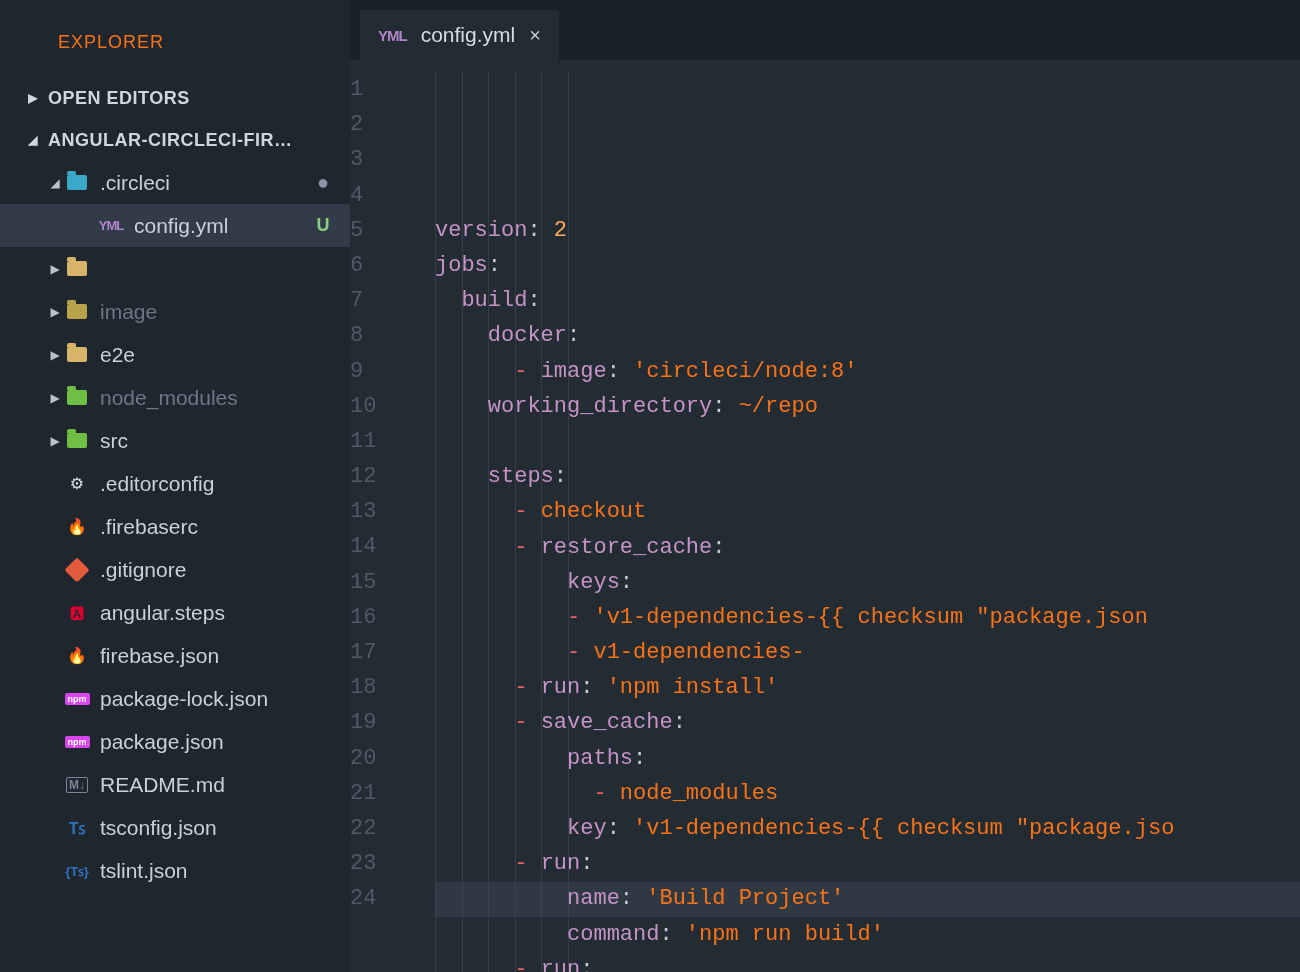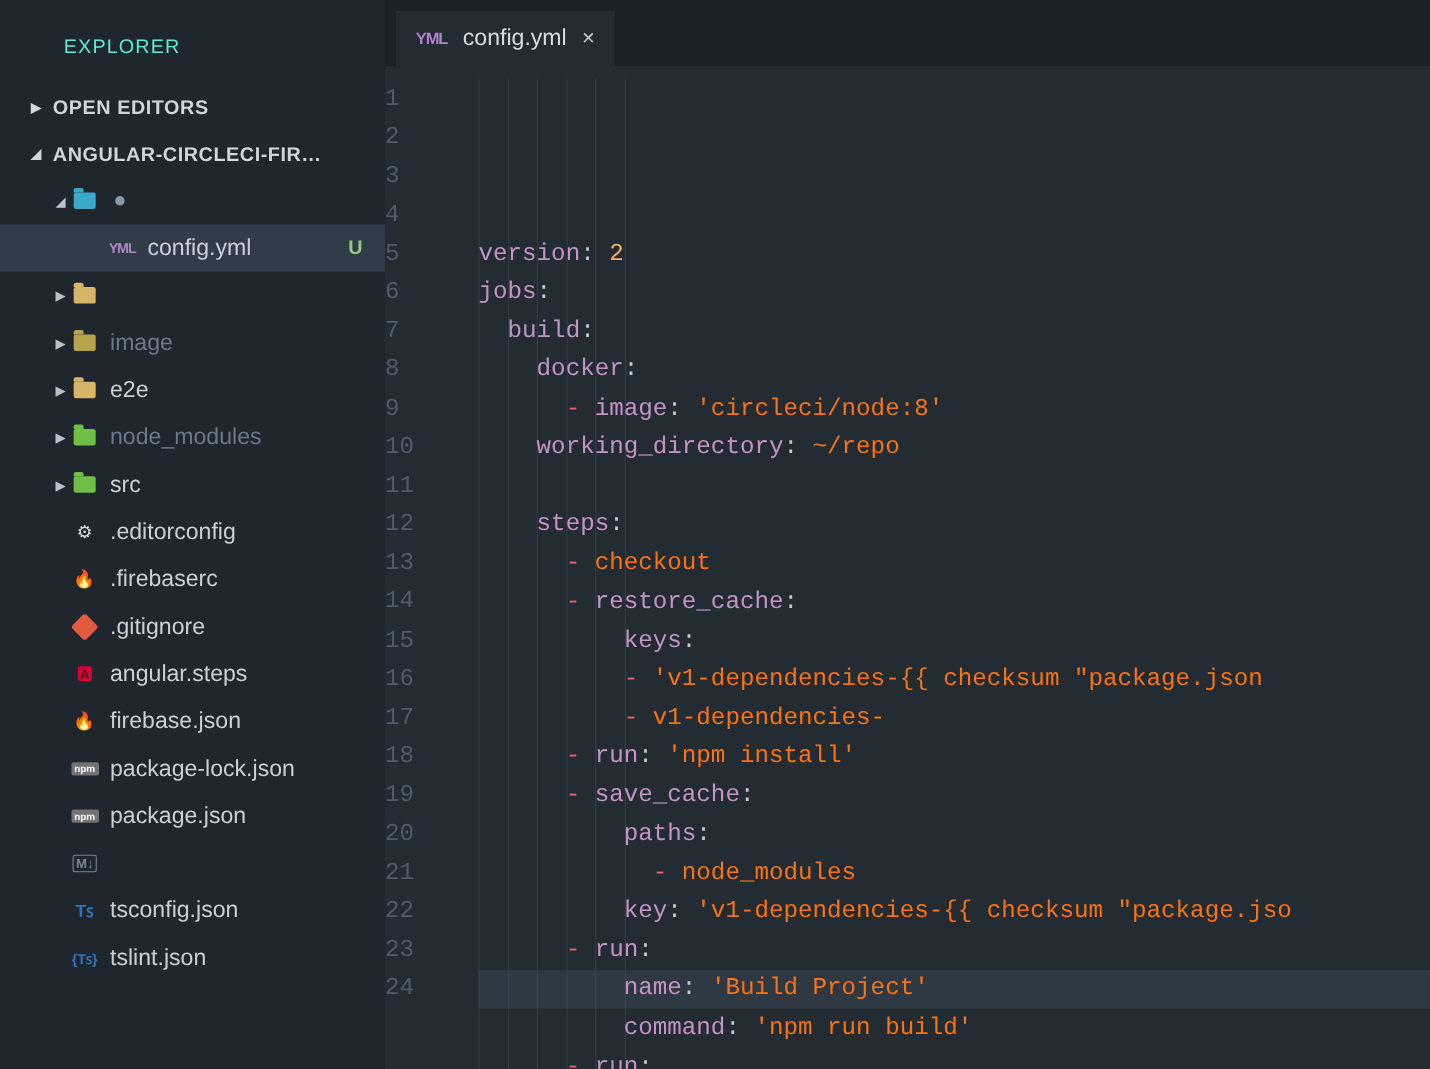--- a/index.html
+++ b/index.html
@@ -16,21 +16,21 @@
     width: 350px;
     background: #1f262e;
     display: flex;
     flex-direction: column;
     padding-top: 20px;
   }
   .sidebar-header {
     font-size: 18px;
     letter-spacing: 1px;
     padding: 12px 28px 24px 58px;
-    color: #5eead4;
+    color: #f97316;
     font-weight: 400;
   }
   .section {
     display: flex;
     align-items: center;
     padding: 6px 10px 6px 26px;
     font-size: 18px;
     font-weight: 700;
     letter-spacing: 0.5px;
     color: #cfd6de;
@@ -132,21 +132,21 @@
   .ic-folder::before{content:"";position:absolute;top:-4px;left:0;width:9px;height:4px;background:#d8b46a;border-radius:2px 2px 0 0;}
   .ic-folder.teal{background:#3aa8c9;} .ic-folder.teal::before{background:#3aa8c9;}
   .ic-folder.green{background:#6fbf45;} .ic-folder.green::before{background:#6fbf45;}
   .ic-folder.ygrey{background:#b8a34a;} .ic-folder.ygrey::before{background:#b8a34a;}
   .ic-yaml { color:#b084c9; font-size:13px; font-weight:700; letter-spacing:-1px;}
   .ic-yaml-tab { color:#b084c9; font-size:15px; font-weight:700; letter-spacing:-1px;}
   .ic-gear { color:#d8dee6;}
   .ic-fire { color:#f5a623;}
   .ic-git  { color:#e25b3c; transform:rotate(45deg); width:18px;height:18px;background:#e25b3c;border-radius:3px;}
   .ic-angular{color:#dd0031;}
-  .ic-npm{ background:#737373;color:#fff;font-size:9px;font-weight:700;padding:1px 3px;border-radius:2px;}
+  .ic-npm{ background:#d946ef;color:#fff;font-size:9px;font-weight:700;padding:1px 3px;border-radius:2px;}
   .ic-md { color:#7a8696; font-size:12px; font-weight:700; border:1px solid #7a8696; padding:0 2px; border-radius:2px;}
   .ic-ts { color:#2f74c0; font-size:16px; font-weight:700;}
   .ic-tslint { color:#2f74c0; font-size:13px; font-weight:700;}
 </style>
 </head>
 <body>
 
 <div class="sidebar">
   <div class="sidebar-header">EXPLORER</div>
 
@@ -159,20 +159,21 @@
     <span class="chev">◢</span>
     <span class="section-label">ANGULAR-CIRCLECI-FIR…</span>
   </div>
 
   <div class="tree" id="tree">
       <div class="tree-row indent-0">
         <span class="chevcell">◢</span>
         <span class="icon">
           <span class="ic-folder teal"></span>
         </span>
+        <span class="filelabel">.circleci</span>
         <span class="badge dot">●</span>
       </div>
       <div class="tree-row indent-1 selected">
         <span class="chevcell"></span>
         <span class="icon">
           <span class="ic-yaml">YML</span>
         </span>
         <span class="filelabel">config.yml</span>
         <span class="badge u">U</span>
       </div>
@@ -269,20 +270,21 @@
           <span class="ic-npm">npm</span>
         </span>
         <span class="filelabel">package.json</span>
         <span class="badge"></span>
       </div>
       <div class="tree-row indent-0">
         <span class="chevcell"></span>
         <span class="icon">
           <span class="ic-md">M↓</span>
         </span>
+        <span class="filelabel">README.md</span>
         <span class="badge"></span>
       </div>
       <div class="tree-row indent-0">
         <span class="chevcell"></span>
         <span class="icon">
           <span class="ic-ts">Tꜱ</span>
         </span>
         <span class="filelabel">tsconfig.json</span>
         <span class="badge"></span>
       </div>

